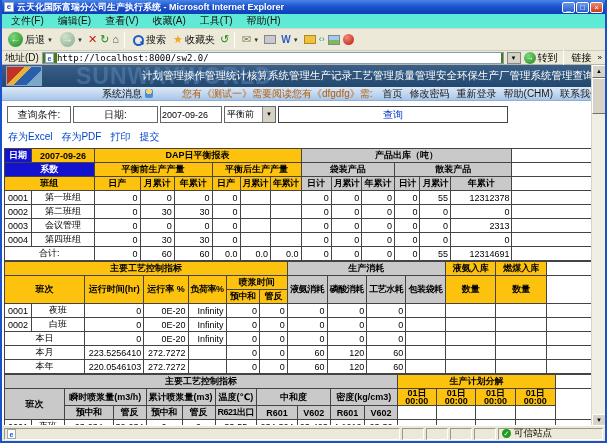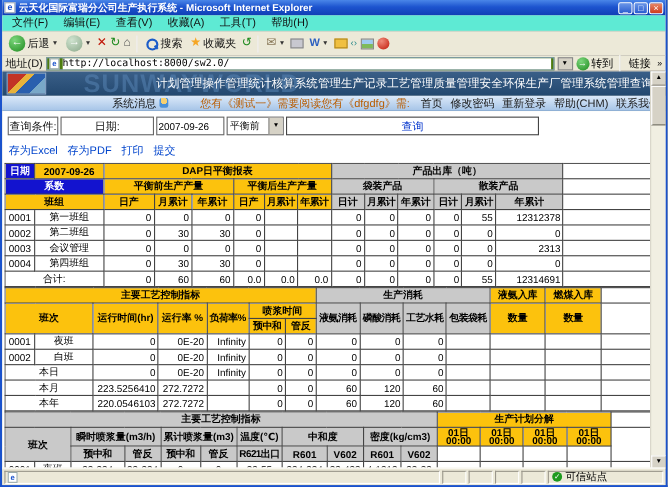--- a/index.html
+++ b/index.html
@@ -52,21 +52,21 @@
   .subbar{height:14px;background:linear-gradient(180deg,#dce9f9,#a8c6e8);border-bottom:1px solid #8fb0d5;display:flex;align-items:center;font-size:10px;}
   .sysmsg{margin-left:100px;color:#111;display:flex;align-items:center;gap:3px;}
   .msg-ico{width:8px;height:9px;border-radius:2px;background:radial-gradient(circle at 50% 28%,#f7d070 3px,#4a90d9 3px);}
   .notices{margin-left:auto;display:flex;align-items:flex-end;color:#b85c00;}
   .sublinks{display:flex;gap:7px;margin:0 5px 0 10px;color:#1a1a1a;}
   .sublinks span{white-space:nowrap;}
   
   .content{position:relative;height:326px;background:#fff;overflow:hidden;padding:5px 0 0 2px;}
   .qrow{display:flex;align-items:center;height:17px;gap:2px;margin-left:3px;}
   .qbox{border:1px solid #666;height:17px;display:flex;align-items:center;justify-content:center;font-size:10px;color:#111;}
-  .qb1{width:46px;} .qb2{width:85px;}
+  .qb1{width:64px;} .qb2{width:85px;}
   .qinput{width:62px;height:17px;border:1px solid #666;font-size:9px;padding:0 1px;}
   .qselect{width:52px;height:17px;border:1px solid #666;display:flex;align-items:center;font-size:9px;}
   .qselect .sv{flex:1;padding-left:2px;}
   .qselect .sa{width:13px;height:15px;background:#d6d2c6;border-left:1px solid #888;font-size:6px;text-align:center;line-height:14px;}
   .qbtn{width:230px;height:17px;border:1px solid #444;display:flex;align-items:center;justify-content:center;color:#0033cc;font-size:10px;}
   .actions{display:flex;gap:9px;margin:7px 0 4px 4px;font-size:10px;color:#0044cc;}
   .tblwrap{width:589px;overflow:hidden;}
   table.rpt{border-collapse:collapse;table-layout:fixed;margin-top:0;}
   .rpt td{border:1px solid #444;font-size:9px;height:13px;padding:0 2px;overflow:hidden;white-space:nowrap;color:#000;}
   .rpt tr{height:13px;}

